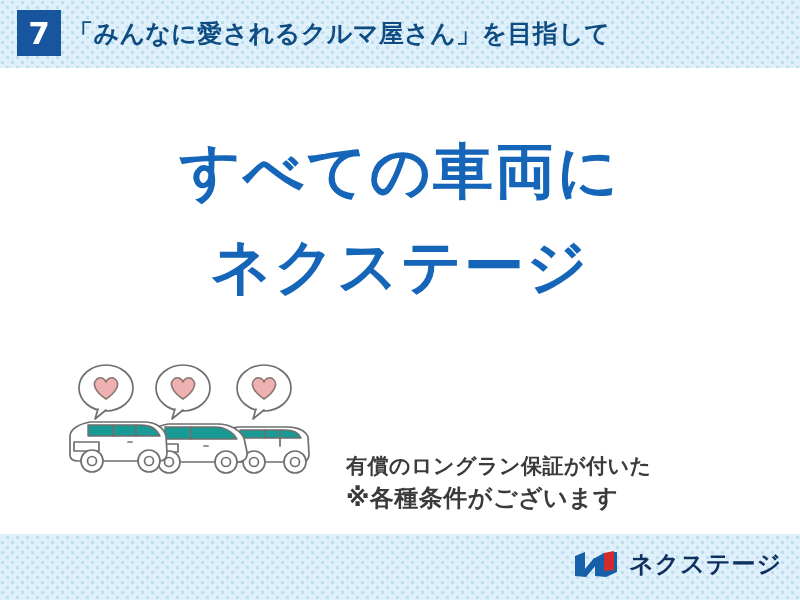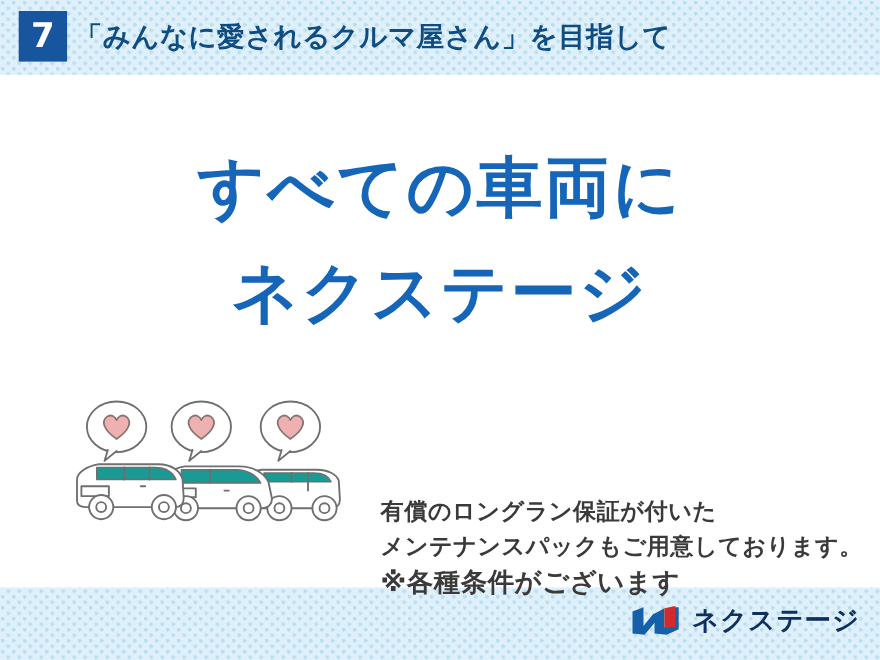--- a/index.html
+++ b/index.html
@@ -211,21 +211,20 @@
               <circle cx="97" cy="103" r="4.5" fill="#ffffff"></circle>
               <path d="M76 84 L80 84"></path>
             </g>
 
           </g>
         </svg>
       </div>
 
       <div class="body-copy">
         <span class="line">有償のロングラン保証が付いた</span>
-        <span class="line">メンテナンスパックもご用意しております。</span>
         <span class="line note">※各種条件がございます</span>
       </div>
 
     </div>
   </div>
 
   <div class="footer">
     <div class="logo">
       <svg class="logo-mark" width="46" height="30" viewBox="0 0 46 30" xmlns="http://www.w3.org/2000/svg">
         <path d="M2 27 L2 7 L12 3 L12 20 L21 9 L29 9 L13 28 Z" fill="#1560a8"></path>

